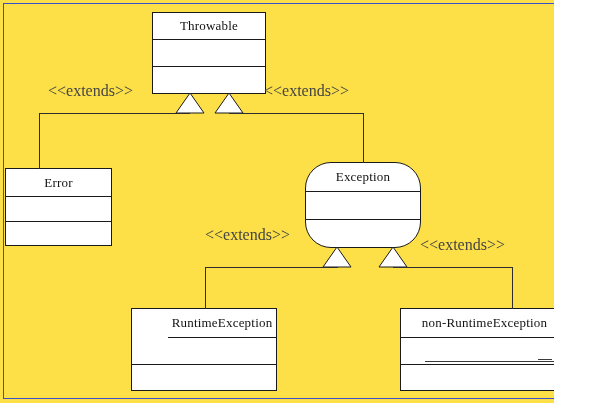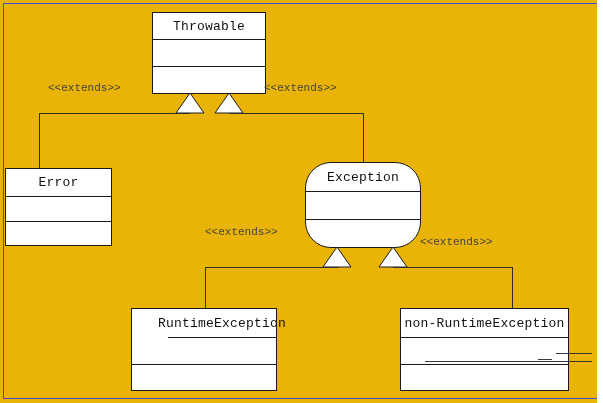--- a/index.html
+++ b/index.html
@@ -2,25 +2,25 @@
 <html><head>
 <meta charset="utf-8">
 <style>
   html, body {
     margin: 0;
     padding: 0;
     background: #ffffff;
   }
   #canvas {
     position: relative;
-    width: 597px;
+    width: 554px;
     height: 403px;
-    background: #eab308;
+    background: #fde047;
     overflow: hidden;
-    font-family: Liberation Mono, monospace;
+    font-family: Liberation Serif, serif;
   }
   #outer-border {
     position: absolute;
     left: 3px;
     top: 3px;
     width: 596px;
     height: 396px;
     border: 1px solid #3a50c8;
     box-sizing: border-box;
     background: transparent;
@@ -83,21 +83,21 @@
   .gen-triangle {
     position: absolute;
     width: 30px;
     height: 22px;
   }
   .gen-triangle svg { display:block; }
 
   
   .stereotype {
     position: absolute;
-    font-size: 11px;
+    font-size: 16px;
     color: #444444;
     white-space: nowrap;
     letter-spacing: 0px;
   }
   
   .artifact {
     position: absolute;
     height: 0;
     border-top: 1px solid #3a3a3a;
   }

